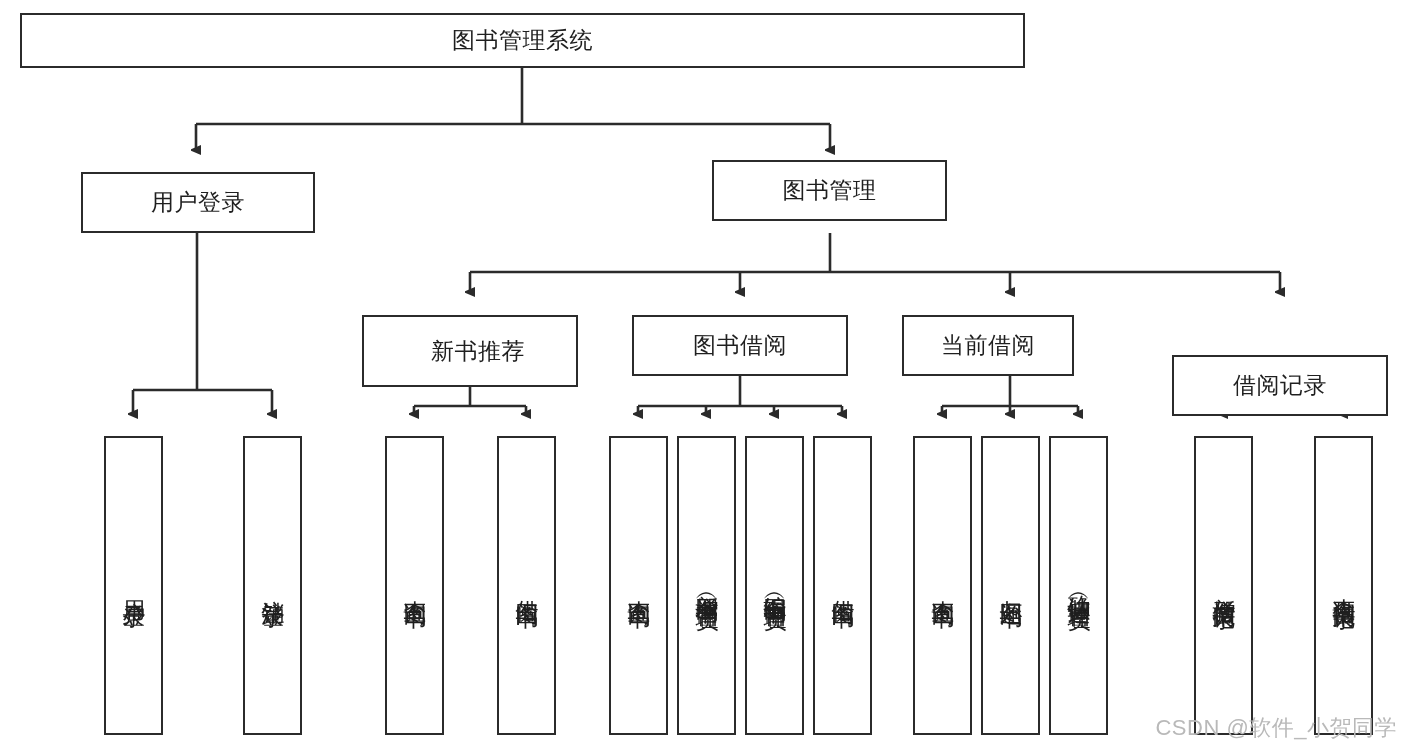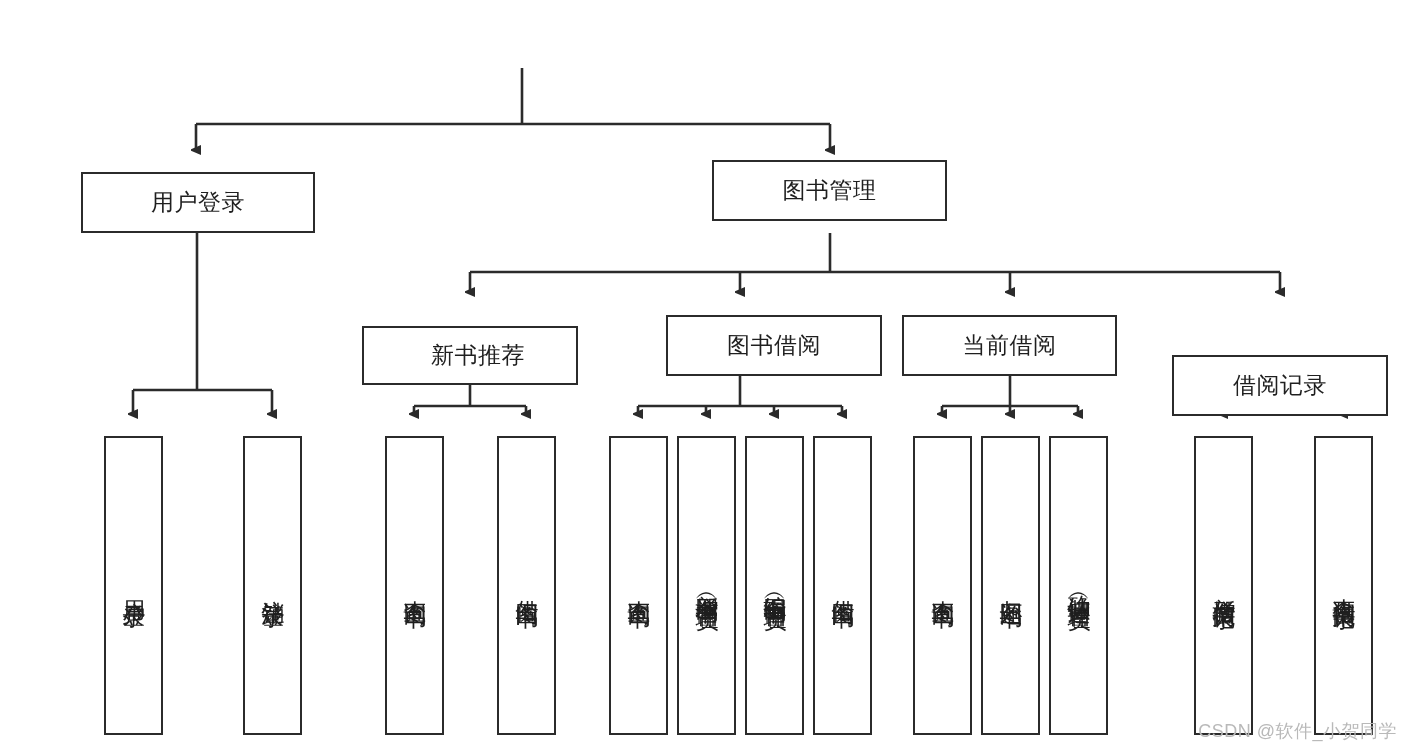--- a/index.html
+++ b/index.html
@@ -49,21 +49,21 @@
   }
   .node.leaf{
     align-items:center;
     justify-content:center;
     padding:6px 0;
   }
   .watermark{
     position:absolute;
     right:8px;
     bottom:4px;
-    font-size:18px;
+    font-size:22px;
     color:#b9b9b9;
     letter-spacing:0.5px;
     z-index:5;
     white-space:nowrap;
   }
 </style>
 </head>
 <body>
 
 <div id="canvas">
@@ -111,35 +111,38 @@
       <path d="M1010,406 L1010,414" marker-end="url(#arrow)"></path>
       <path d="M1078,406 L1078,414" marker-end="url(#arrow)"></path>
 
       <path d="M1280,376 L1280,406"></path>
       <path d="M1223,406 L1343,406"></path>
       <path d="M1223,406 L1223,414" marker-end="url(#arrow)"></path>
       <path d="M1343,406 L1343,414" marker-end="url(#arrow)"></path>
     </g>
   </svg>
 
+  <div class="node" style="left:20px; top:13px; width:1005px; height:55px;">
+    <span class="label">图书管理系统</span>
+  </div>
 
   <div class="node" style="left:81px; top:172px; width:234px; height:61px;">
     <span class="label">用户登录</span>
   </div>
   <div class="node" style="left:712px; top:160px; width:235px; height:61px;">
     <span class="label">图书管理</span>
   </div>
 
-  <div class="node" style="left:362px; top:326px; width:216px; height:59px;padding-left:16px;">
+  <div class="node" style="left:362px; top:315px; width:216px; height:72px;padding-left:16px;">
     <span class="label">新书推荐</span>
   </div>
-  <div class="node" style="left:666px; top:315px; width:216px; height:61px;">
+  <div class="node" style="left:632px; top:315px; width:216px; height:61px;">
     <span class="label">图书借阅</span>
   </div>
-  <div class="node" style="left:902px; top:315px; width:215px; height:61px;">
+  <div class="node" style="left:902px; top:315px; width:172px; height:61px;">
     <span class="label">当前借阅</span>
   </div>
   <div class="node" style="left:1172px; top:315px; width:216px; height:61px;margin-top:40px;">
     <span class="label">借阅记录</span>
   </div>
 
   <div class="node leaf" style="left:104px; top:436px; width:59px; height:299px;">
     <span class="label">用户登录</span>
   </div>
   <div class="node leaf" style="left:243px; top:436px; width:59px; height:299px;">

